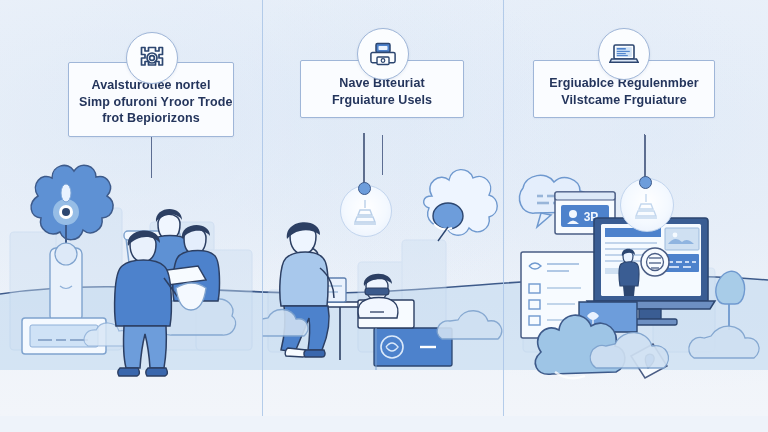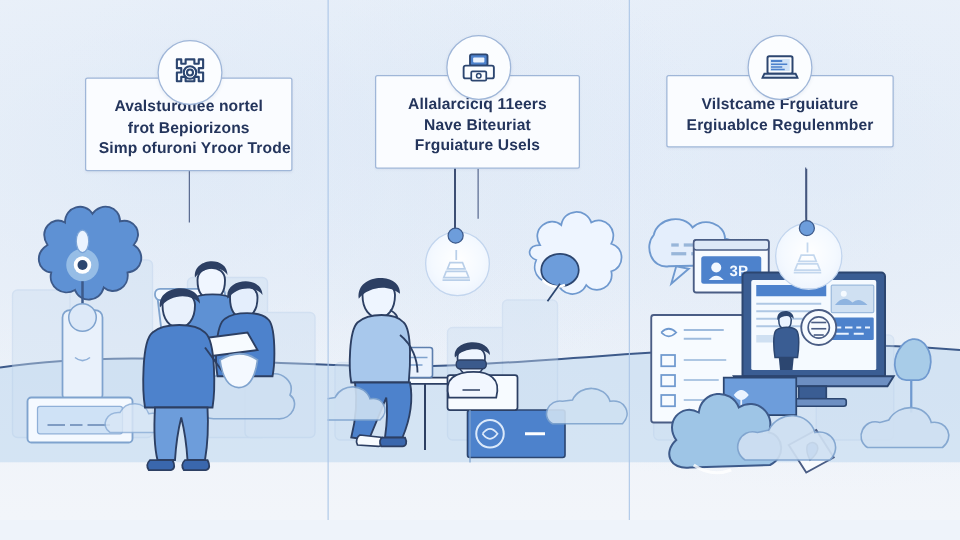--- a/index.html
+++ b/index.html
@@ -237,22 +237,22 @@
 
       <g>
         <path d="M176,288 q16,-10 30,0 q-3,22 -15,22 q-12,0 -15,-22 Z" fill="#f4f9ff" stroke="#7fa3ce" stroke-width="1.4"></path>
       </g>
     </svg>
 
     <div class="connector" style="left:151px; top:136px; height:42px;"></div>
 
     <div class="card" style="left:68px; top:62px; width:166px;">
       <span class="line">Avalsturotiee nortel</span>
+      <span class="line">Simp ofuroni Yroor Trode</span>
       <span class="line">frot Bepiorizons</span>
-      <span class="line">Simp ofuroni Yroor Trode</span>
     </div>
 
     <div class="icon-circle" style="left:126px; top:32px;">
       <svg width="30" height="30" viewBox="0 0 30 30">
         <g fill="none" stroke="#2c4670" stroke-width="1.7" stroke-linejoin="round">
           <path d="M11.5,4.5 h7 v3.5 h3.5 v-3.5 h3.5 v7 h-3.5 v3.5 h3.5 v7 h-3.5 v-3.5 h-3.5 v3.5 h-7 v-3.5 h-3.5 v3.5 h-3.5 v-7 h3.5 v-3.5 h-3.5 v-7 h3.5 v3.5 h3.5 Z"></path>
           <circle cx="15" cy="15" r="5"></circle>
           <circle cx="15" cy="15" r="2.4"></circle>
         </g>
       </svg>
@@ -326,21 +326,20 @@
         <path d="M17,4 L17,12"></path>
         <path d="M12,14 h10 l2,5 h-14 Z"></path>
         <path d="M9,21 h16 l2,5 h-20 Z"></path>
         <path d="M6,28 h22"></path>
       </g>
     </svg>
 
     <div class="connector" style="left:120px; top:135px; height:40px;"></div>
 
     <div class="card" style="left:38px; top:60px; width:164px;">
-      <span class="line">Allalarciciq 11eers</span>
       <span class="line">Nave Biteuriat</span>
       <span class="line">Frguiature Usels</span>
     </div>
 
     <div class="icon-circle" style="left:95px; top:28px;">
       <svg width="28" height="28" viewBox="0 0 28 28">
         <rect x="7" y="3.5" width="14" height="9" rx="1.4" fill="#4d82cc" stroke="#2c4670" stroke-width="1.5"></rect>
         <rect x="9.5" y="6" width="9" height="4" rx="0.8" fill="#eaf2fd"></rect>
         <path d="M3.5,12.5 h21 a1.6,1.6 0 0 1 1.6,1.6 v7 a1.6,1.6 0 0 1 -1.6,1.6 h-21 a1.6,1.6 0 0 1 -1.6,-1.6 v-7 a1.6,1.6 0 0 1 1.6,-1.6 Z" fill="#fbfdff" stroke="#2c4670" stroke-width="1.5"></path>
         <rect x="8" y="17" width="12" height="7.5" rx="1" fill="#fbfdff" stroke="#2c4670" stroke-width="1.4"></rect>
@@ -482,22 +481,22 @@
         <path d="M17,4 L17,12"></path>
         <path d="M12,14 h10 l2,5 h-14 Z"></path>
         <path d="M9,21 h16 l2,5 h-20 Z"></path>
         <path d="M6,28 h22"></path>
       </g>
     </svg>
 
     <div class="connector" style="left:141px; top:134px; height:40px;"></div>
 
     <div class="card" style="left:30px; top:60px; width:182px;">
+      <span class="line">Ergiuablce Regulenmber</span>
       <span class="line">Vilstcame Frguiature</span>
-      <span class="line">Ergiuablce Regulenmber</span>
     </div>
 
     <div class="icon-circle" style="left:95px; top:28px;">
       <svg width="30" height="30" viewBox="0 0 30 30">
         <rect x="5" y="6" width="20" height="14" rx="1.4" fill="#fbfdff" stroke="#2c4670" stroke-width="1.6"></rect>
         <rect x="7.2" y="8.2" width="15.6" height="9.6" fill="#cfe2f6"></rect>
         <rect x="7.8" y="9" width="9" height="1.6" fill="#4d82cc"></rect>
         <g stroke="#4d82cc" stroke-width="1.1">
           <path d="M7.8,12.4 h13"></path>
             <path d="M7.8,14.6 h9"></path>

